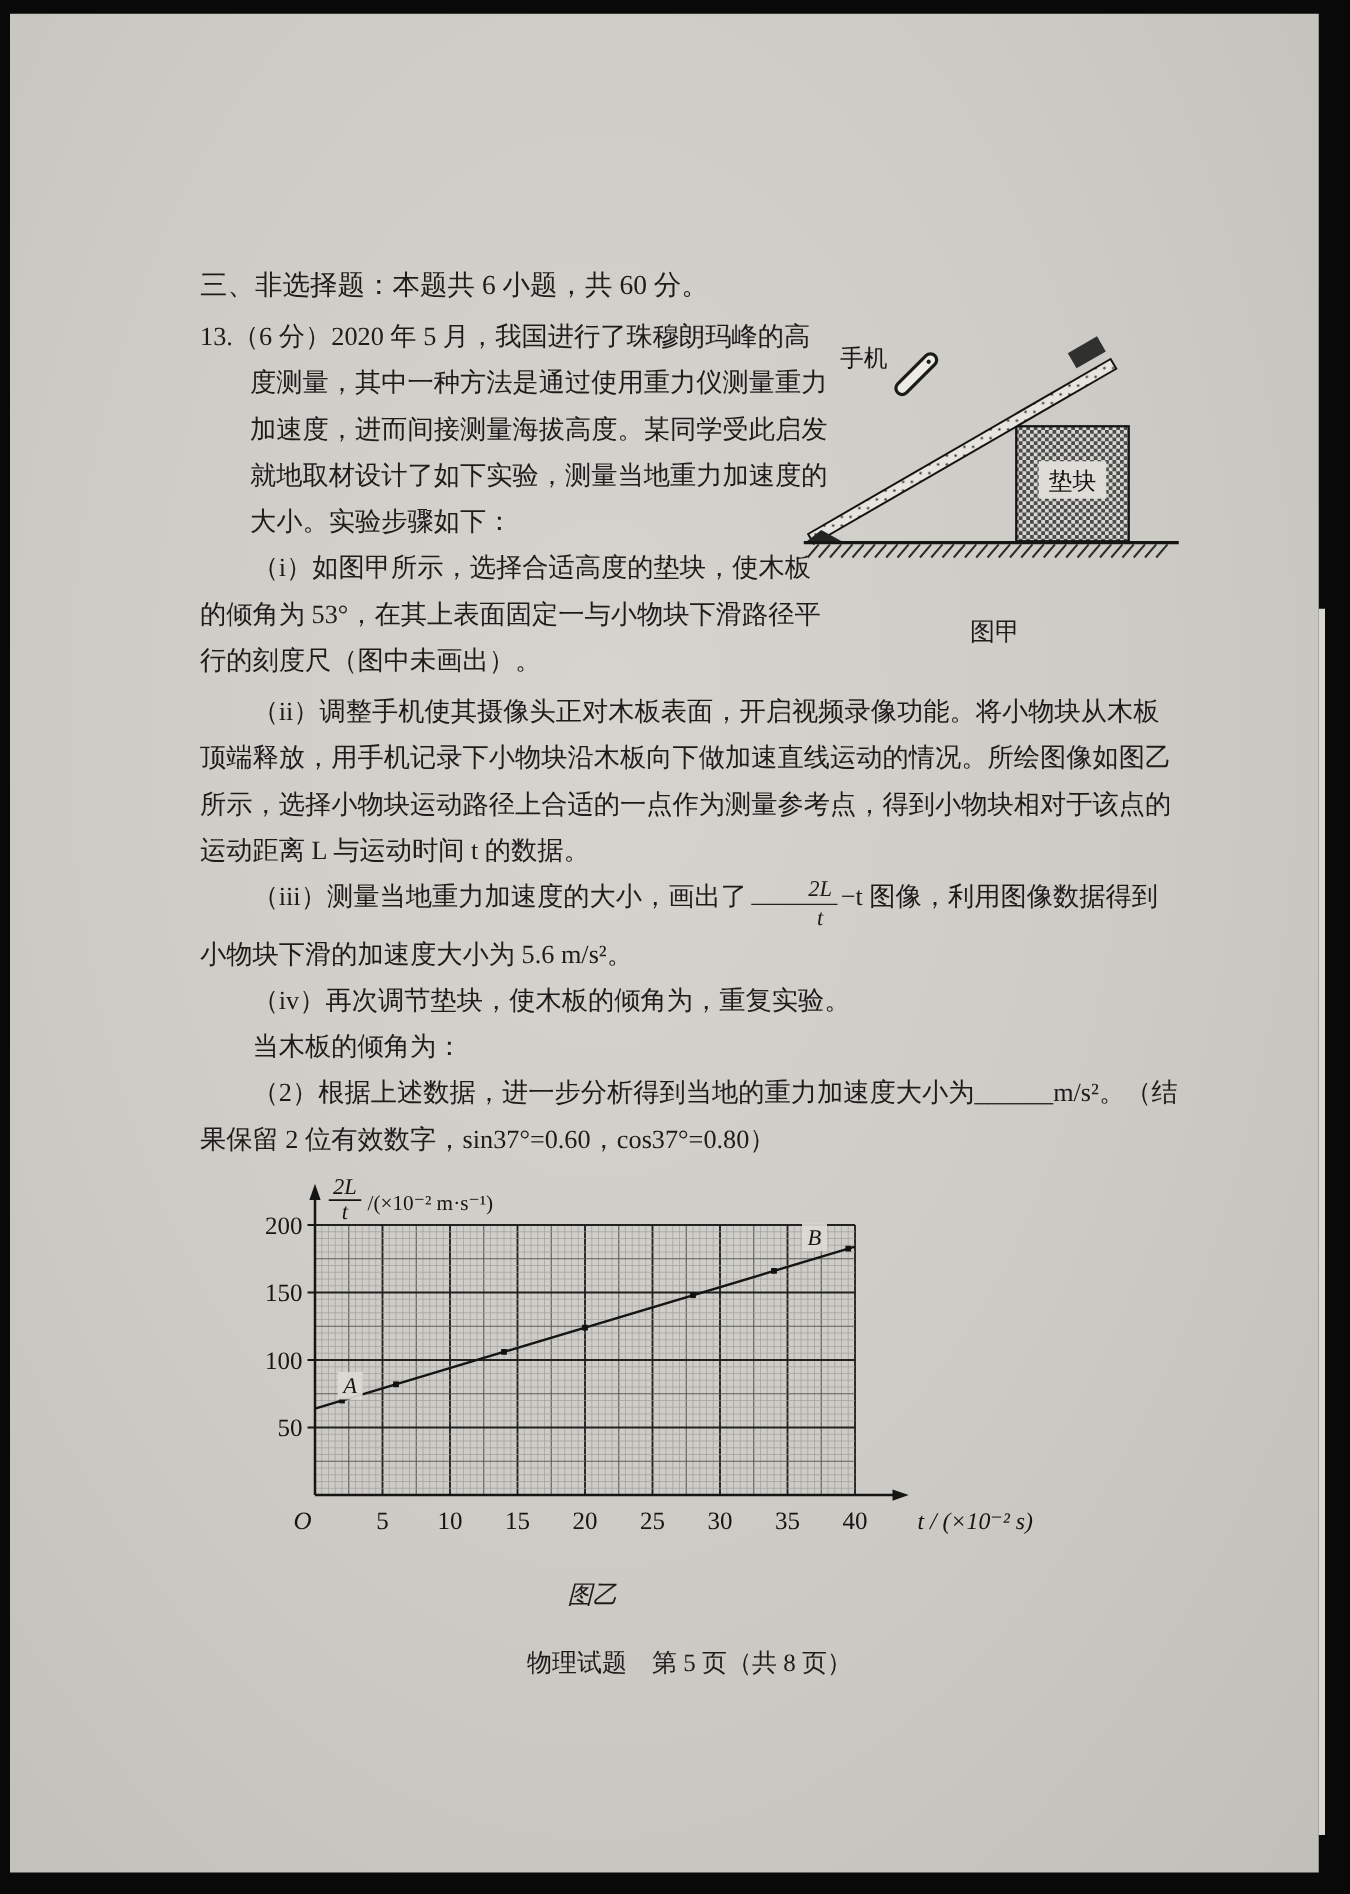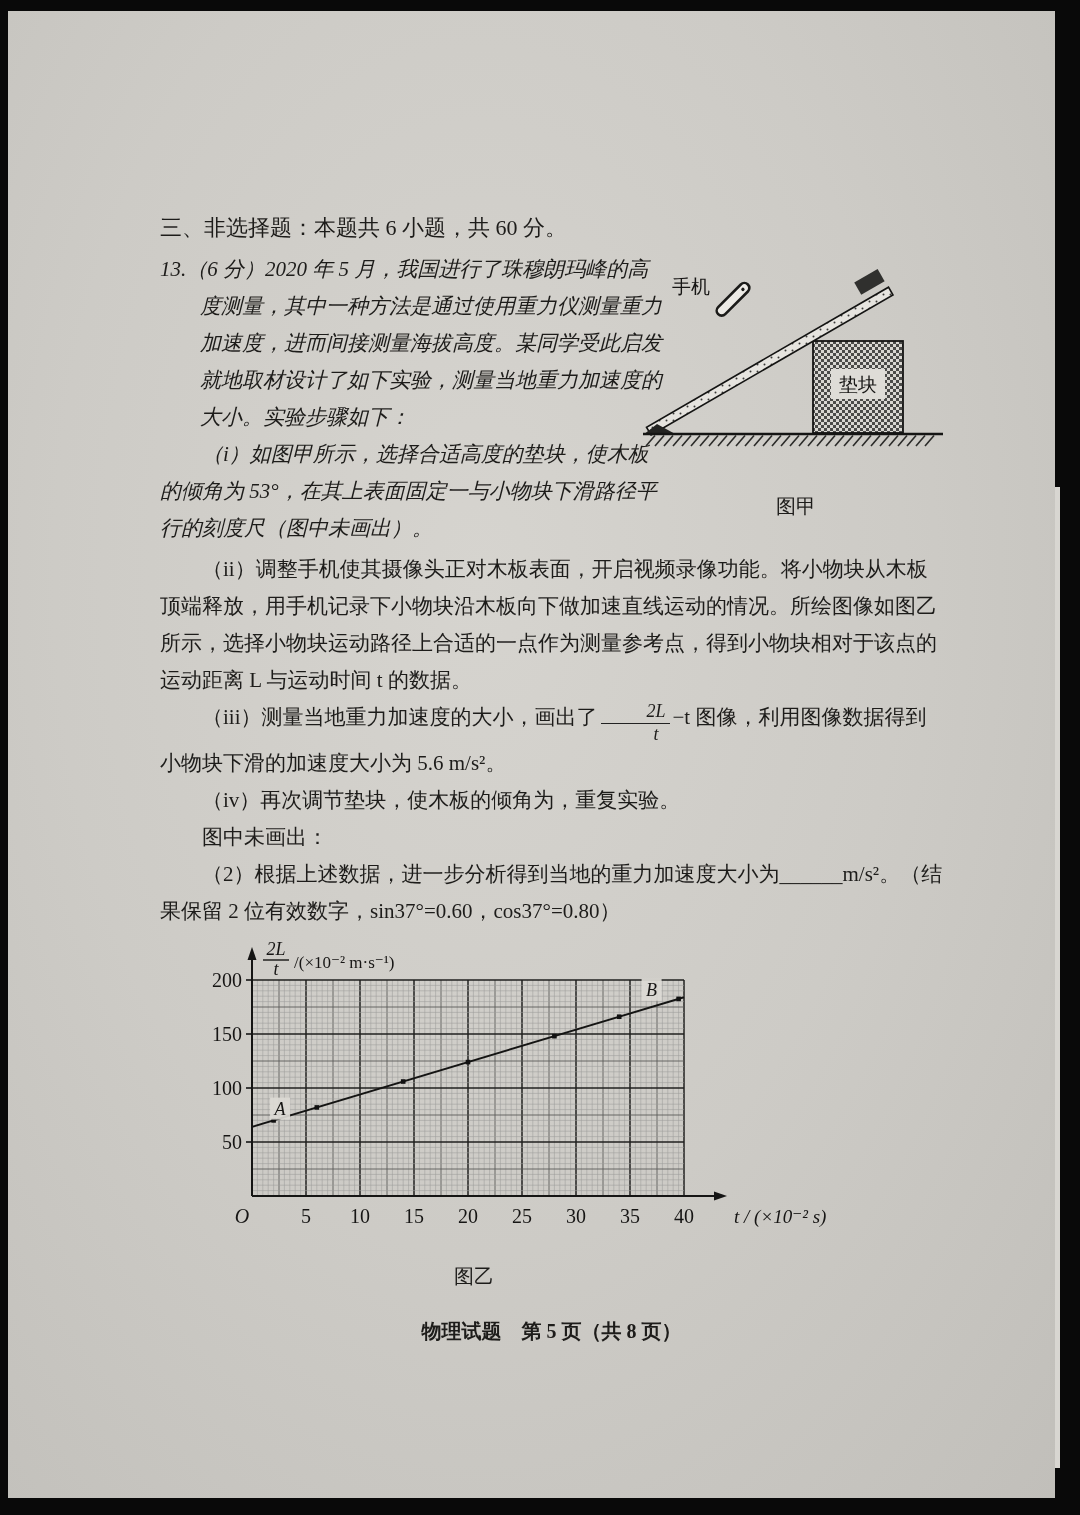--- a/index.html
+++ b/index.html
@@ -20,34 +20,34 @@
     content:"";position:absolute;right:-5px;top:32%;width:5px;height:66%;
     background:#d8d6d1;
   }
   .content{
     position:absolute;left:152px;top:198px;right:112px;
     font-size:21px;line-height:37px;
   }
   .heading{font-weight:normal;font-size:22px;margin:0 0 5px 0;}
   p{margin:0;}
   .q13-top{position:relative;min-height:300px;}
-  .q13-col{width:504px;font-style:italic;}
+  .q13-col{width:504px;}
   .hang{padding-left:40px;text-indent:-40px;}
   .indent{text-indent:2em;}
   .fig-jia{position:absolute;right:-14px;top:12px;width:322px;text-align:center;}
   .fig-caption{font-size:20px;margin-top:15px;}
   .frac{
     display:inline-block;text-align:center;vertical-align:-16px;
     font-style:italic;font-size:18px;line-height:1.1;margin:0 3px;
   }
   .frac .num{display:block;border-bottom:1.6px solid #222;padding:0 4px 1px 4px;}
   .frac .den{display:block;padding-top:1px;}
   .chart-wrap{margin:6px 0 0 34px;}
-  .chart-caption{width:560px;text-align:center;font-size:20px;margin-top:-4px;}
-  .footer{ text-align:center;font-size:20px;margin-top:18px;font-weight:bold;}
+  .chart-caption{width:560px;text-align:center;font-size:20px;margin-top:-4px;font-style:italic;}
+  .footer{ text-align:center;font-size:20px;margin-top:18px;}
   
   .g1{stroke:#9d9d9a;stroke-width:0.55;}
   .g2{stroke:#5c5c59;stroke-width:0.9;}
   .g3{stroke:#21211f;stroke-width:1.5;}
   .axis{stroke:#151514;stroke-width:2;fill:none;}
   svg text{fill:#161514;}
 </style>
 </head>
 <body>
 
@@ -134,21 +134,21 @@
         <p class="indent">（i）如图甲所示，选择合适高度的垫块，使木板的倾角为 53°，在其上表面固定一与小物块下滑路径平行的刻度尺（图中未画出）。</p>
       </div>
     </div>
 
     <p class="indent">（ii）调整手机使其摄像头正对木板表面，开启视频录像功能。将小物块从木板顶端释放，用手机记录下小物块沿木板向下做加速直线运动的情况。所绘图像如图乙所示，选择小物块运动路径上合适的一点作为测量参考点，得到小物块相对于该点的运动距离 L 与运动时间 t 的数据。</p>
 
     <p class="indent"><span>（iii）测量当地重力加速度的大小，画出了</span><span class="frac"><span class="num">2L</span><span class="den">t</span></span><span>−t 图像，利用图像数据得到小物块下滑的加速度大小为 5.6 m/s²。</span></p>
 
     <p class="indent">（iv）再次调节垫块，使木板的倾角为，重复实验。</p>
 
-    <p class="indent">图中未画出：</p>
+    <p class="indent">当木板的倾角为：</p>
 
 
     <p class="indent">（2）根据上述数据，进一步分析得到当地的重力加速度大小为______m/s²。（结果保留 2 位有效数字，sin37°=0.60，cos37°=0.80）</p>
 
     <div class="chart-wrap">
       <svg width="664" height="314" viewBox="0 0 664 314">
           <line x1="58" y1="44" x2="58" y2="260" class="g3"></line>
           <line x1="63.4" y1="44" x2="63.4" y2="260" class="g1"></line>
           <line x1="68.8" y1="44" x2="68.8" y2="260" class="g1"></line>
           <line x1="74.2" y1="44" x2="74.2" y2="260" class="g1"></line>

